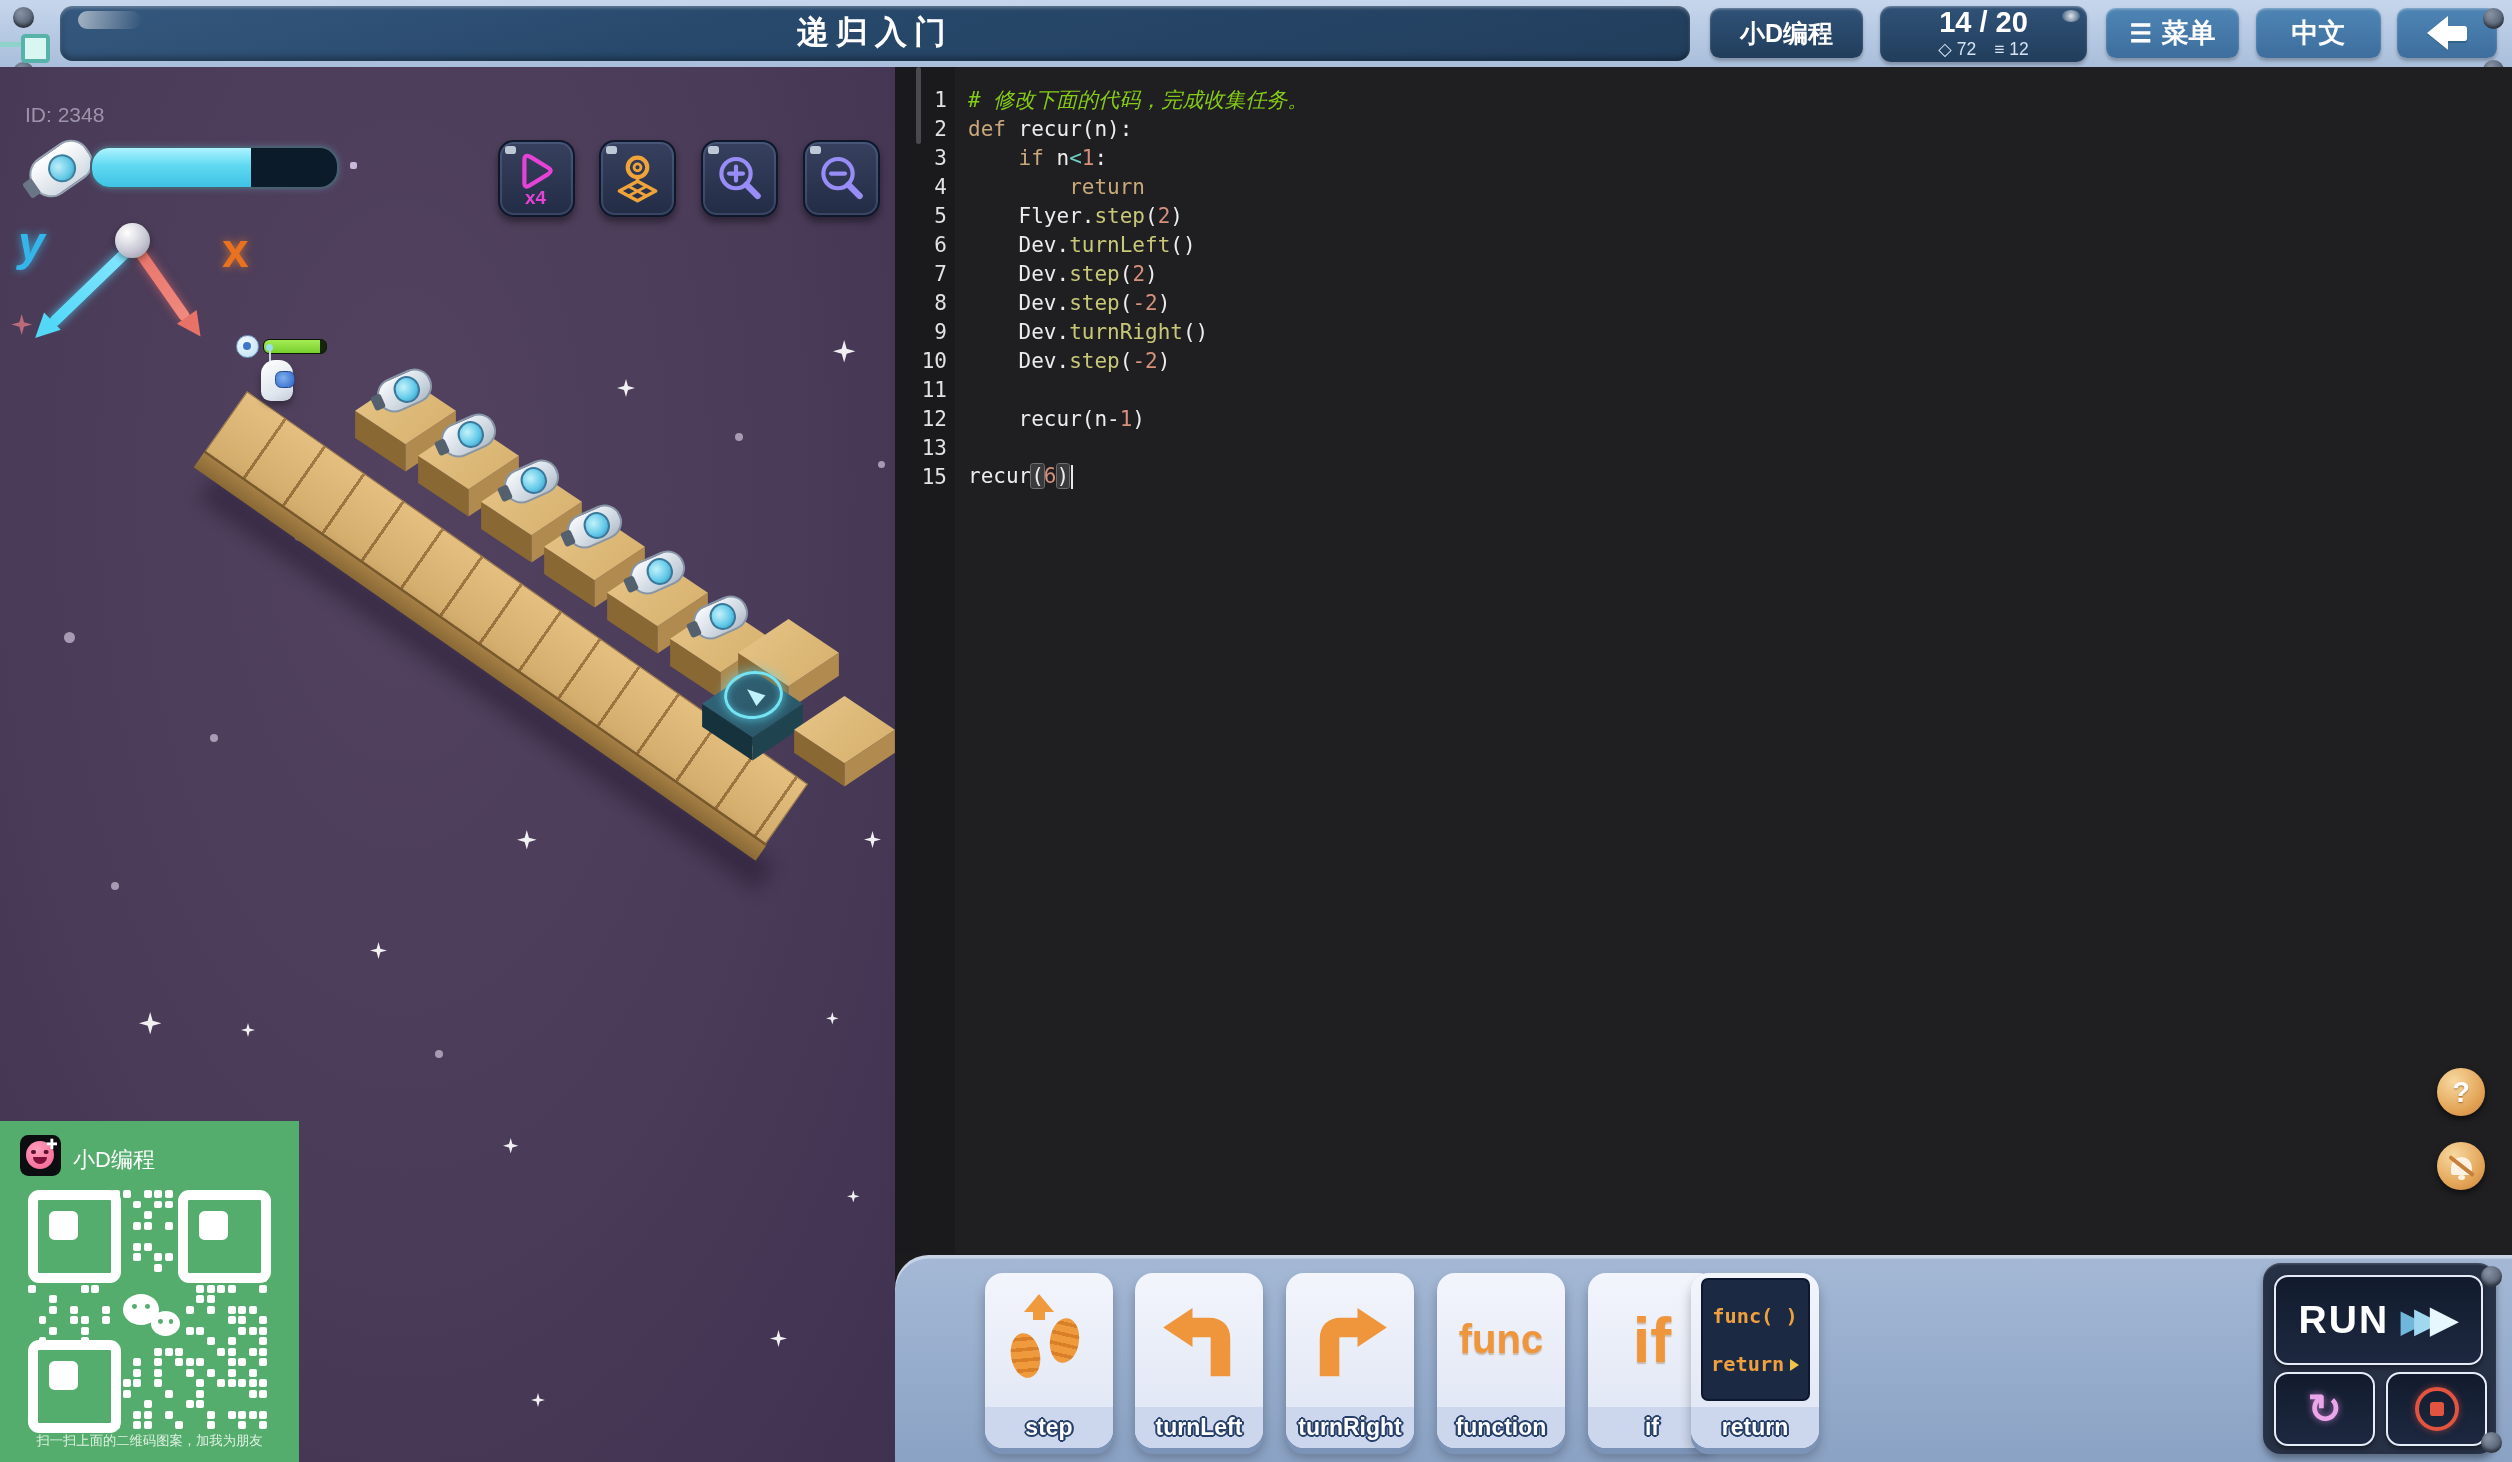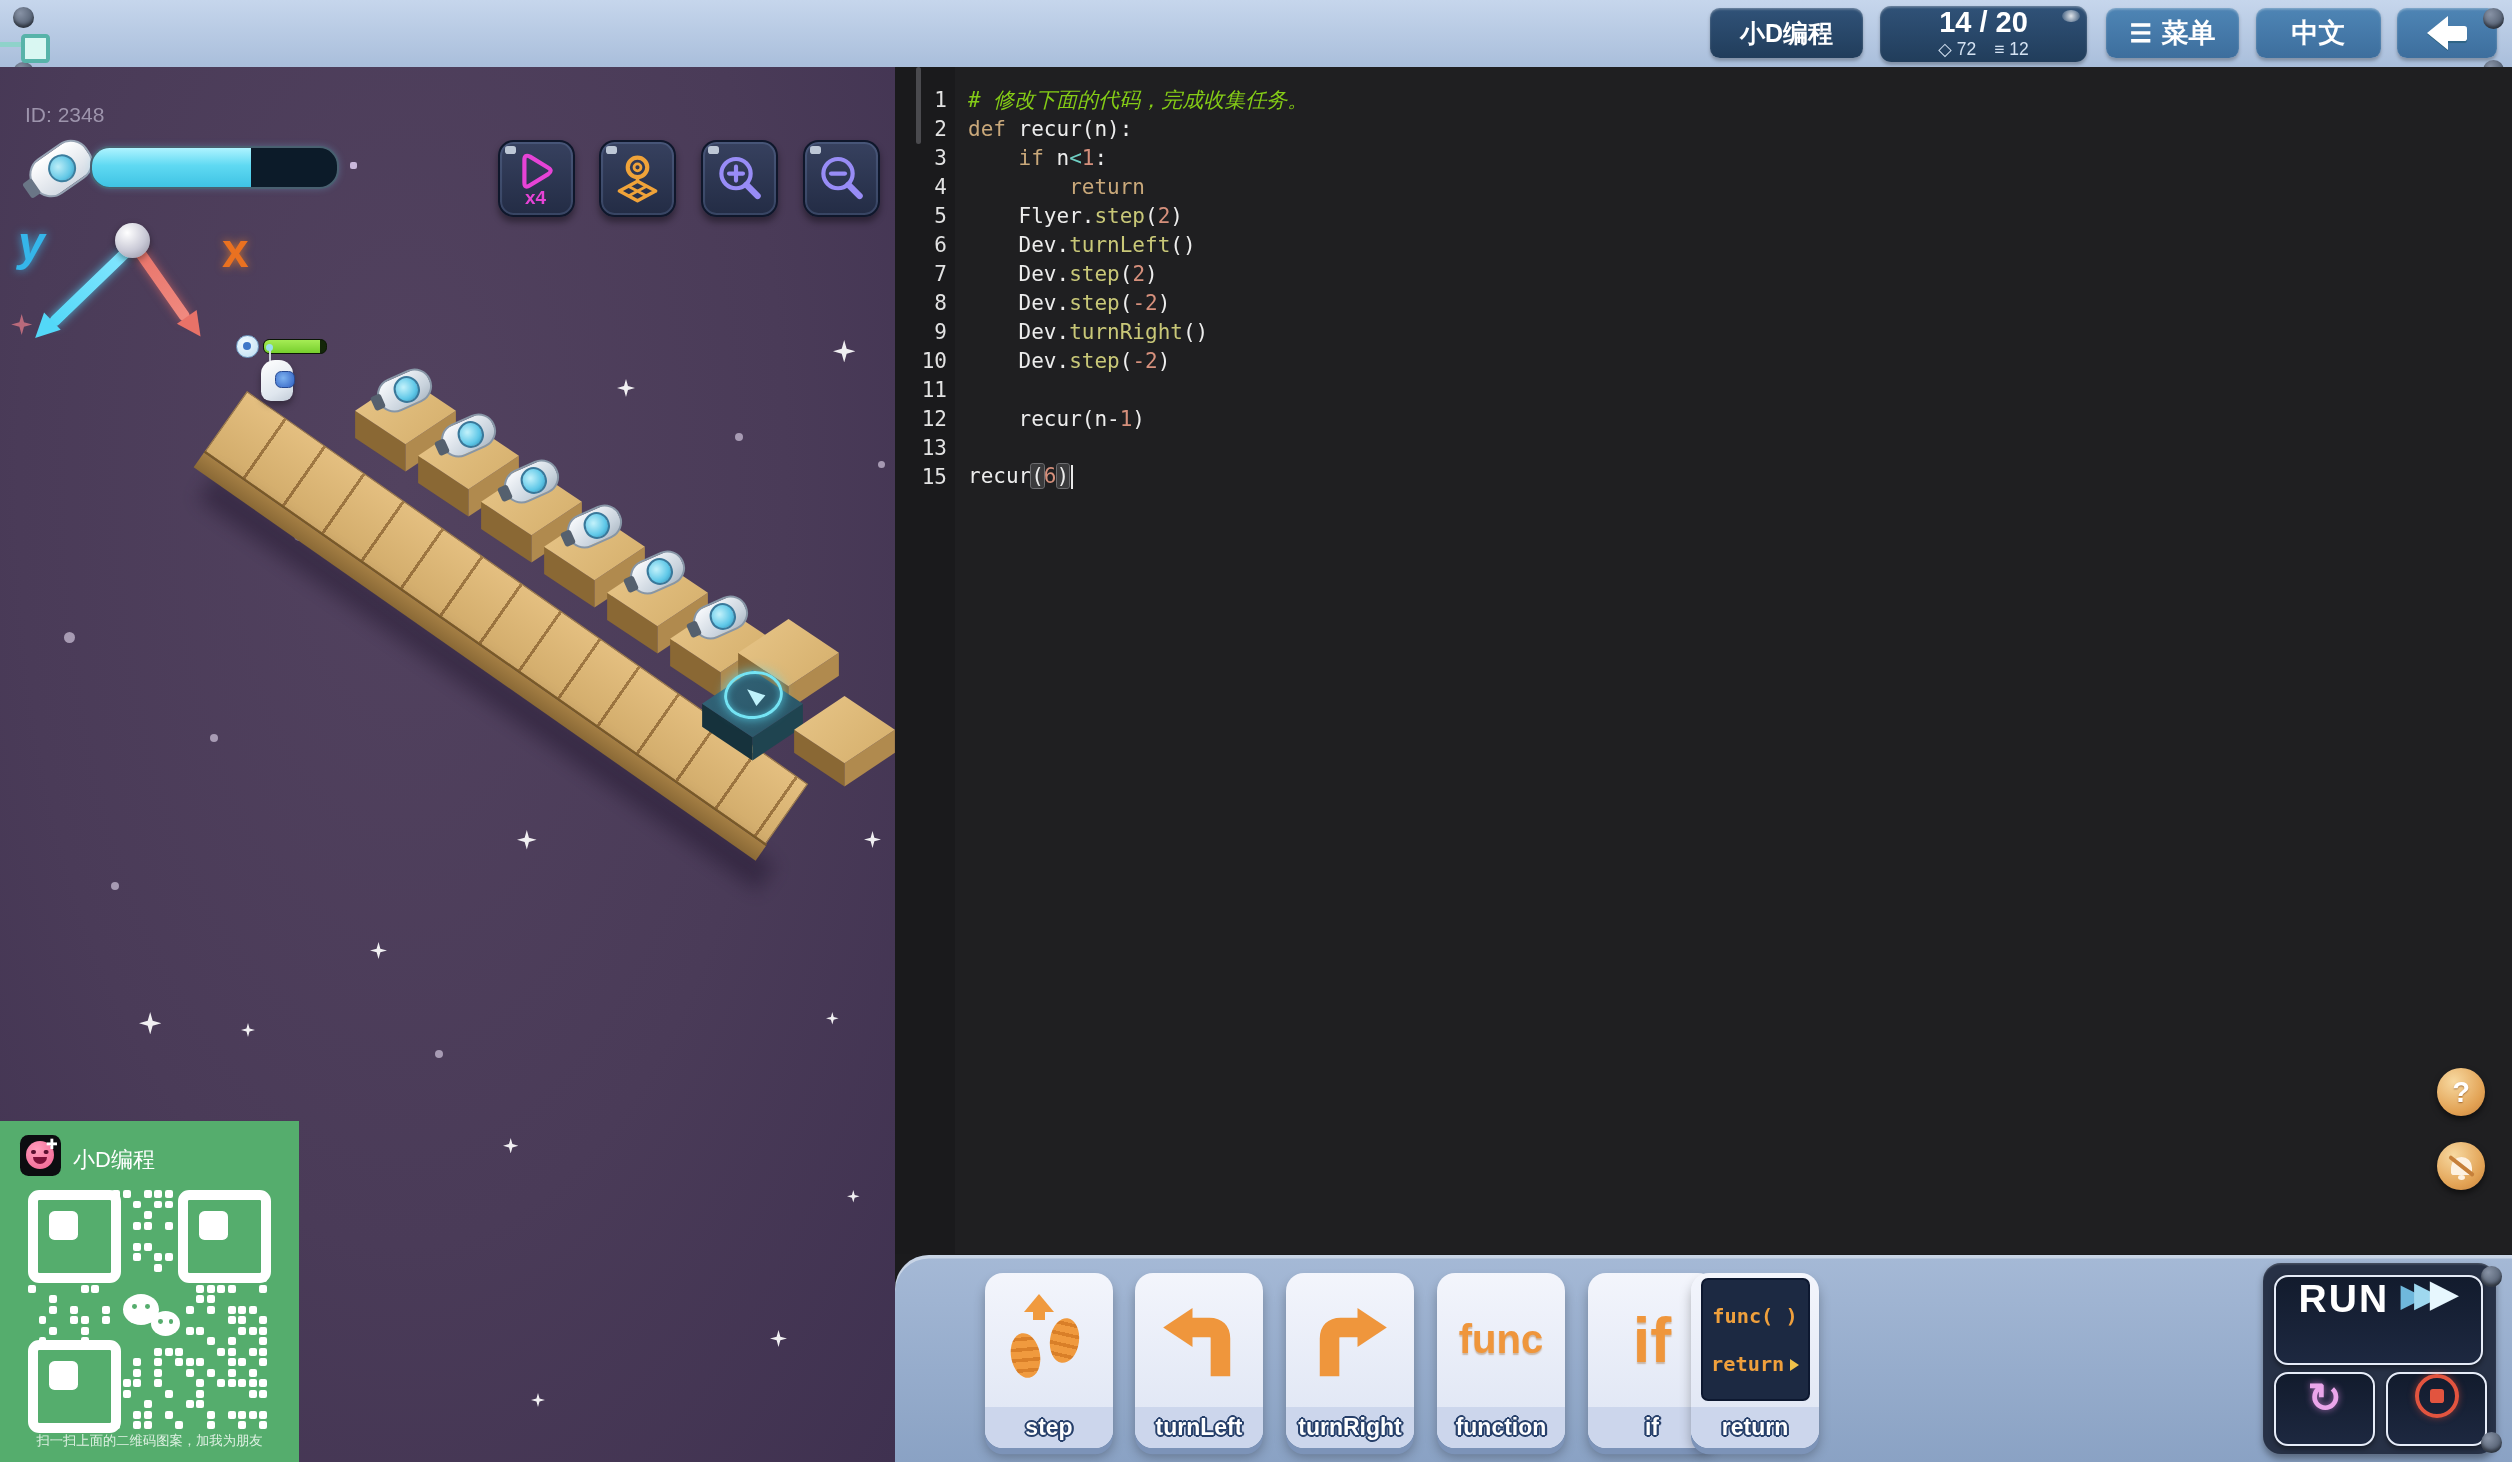--- a/index.html
+++ b/index.html
@@ -213,21 +213,21 @@
   .step-up::after{content:"";position:absolute;left:-6.3px;top:18px;width:12.6px;height:8.4px;background:#f09a3e;}
   .ret-box{width:105px;height:119px;background:#1c2942;border-radius:7px;border:2.8px solid #0d1830;
     display:flex;flex-direction:column;align-items:center;justify-content:center;gap:24px;}
   .ret-line{font-size:20.3px;font-weight:bold;color:#f0a03c;font-family:"DejaVu Sans Mono",monospace;}
   .ret-arrow{display:inline-block;width:0;height:0;border-top:6.3px solid transparent;
     border-bottom:6.3px solid transparent;border-left:9.8px solid #f0c24a;margin-left:5.6px;}
   
   #run-panel{left:1368px;top:8.4px;width:233px;height:191px;background:#273146;border-radius:18px;
     box-shadow:0 4.2px 7px rgba(0,0,0,.35),inset 0 1.4px 1.4px rgba(255,255,255,.15);}
   .dark-btn{position:absolute;background:linear-gradient(#121b2d,#1d2840);border:2.8px solid #e6ecf8;
-    border-radius:14px;display:flex;align-items:flex-start;justify-content:center;cursor:pointer;
+    border-radius:14px;display:flex;align-items:center;justify-content:center;cursor:pointer;
     box-shadow:0 2.8px 5.6px rgba(0,0,0,.4);}
   #run-btn{left:11.2px;top:11.2px;width:205px;height:86px;gap:11.2px;}
   #run-text{color:#fff;font-size:39px;font-weight:bold;letter-spacing:2.1px;}
   .play-tri{font-size:32px;line-height:32px;}
   .p1{color:#6fb8dc;margin-right:-11.2px;}
   .p2{color:#9fd8ef;margin-right:-11.2px;font-size:35px;}
   .p3{color:#e7f7fe;font-size:38px;}
   #reset-btn{left:11.2px;top:109px;width:97px;height:70px;}
   #reset-icon{color:#eba6ea;font-size:41px;font-weight:bold;text-shadow:0 0 7px rgba(230,140,230,.7);}
   #stop-btn{left:123px;top:109px;width:97px;height:70px;}
@@ -239,20 +239,21 @@
 <body>
 
 <div id="app">
 
   <div id="topbar" class="abs">
     <div class="rivet abs" style="left:12.6px;top:7px"></div>
     <div class="rivet abs" style="left:12.6px;top:62px"></div>
     <div id="connector-line" class="abs"></div>
     <div id="connector-sq" class="abs"></div>
 
+    <div id="title-pill" class="abs">递归入门</div>
 
     <div id="brand-btn" class="abs nav-btn navy">小D编程</div>
 
     <div id="level-btn" class="abs nav-btn navy">
       <div id="level-big">14 / 20</div>
       <div id="level-sub">
         <span><span>◇</span>
           <span>72</span></span>
         <span><span>≡</span>
           <span>12</span></span>

